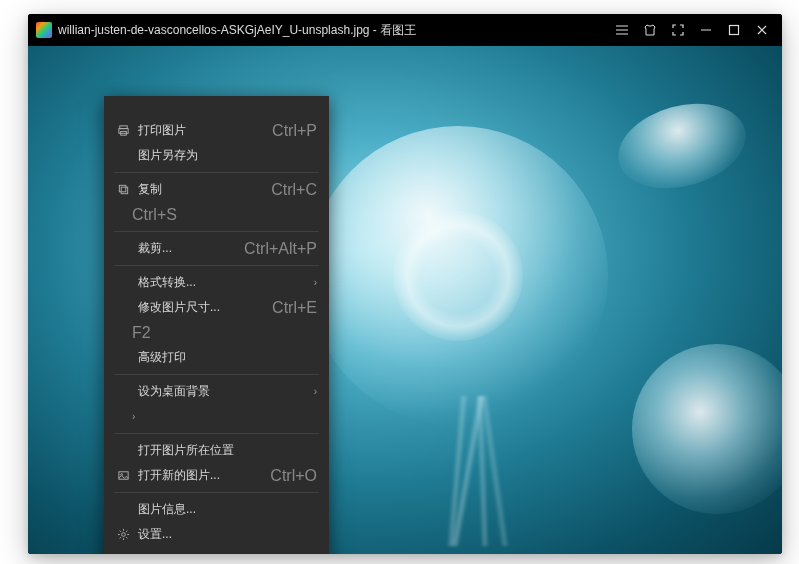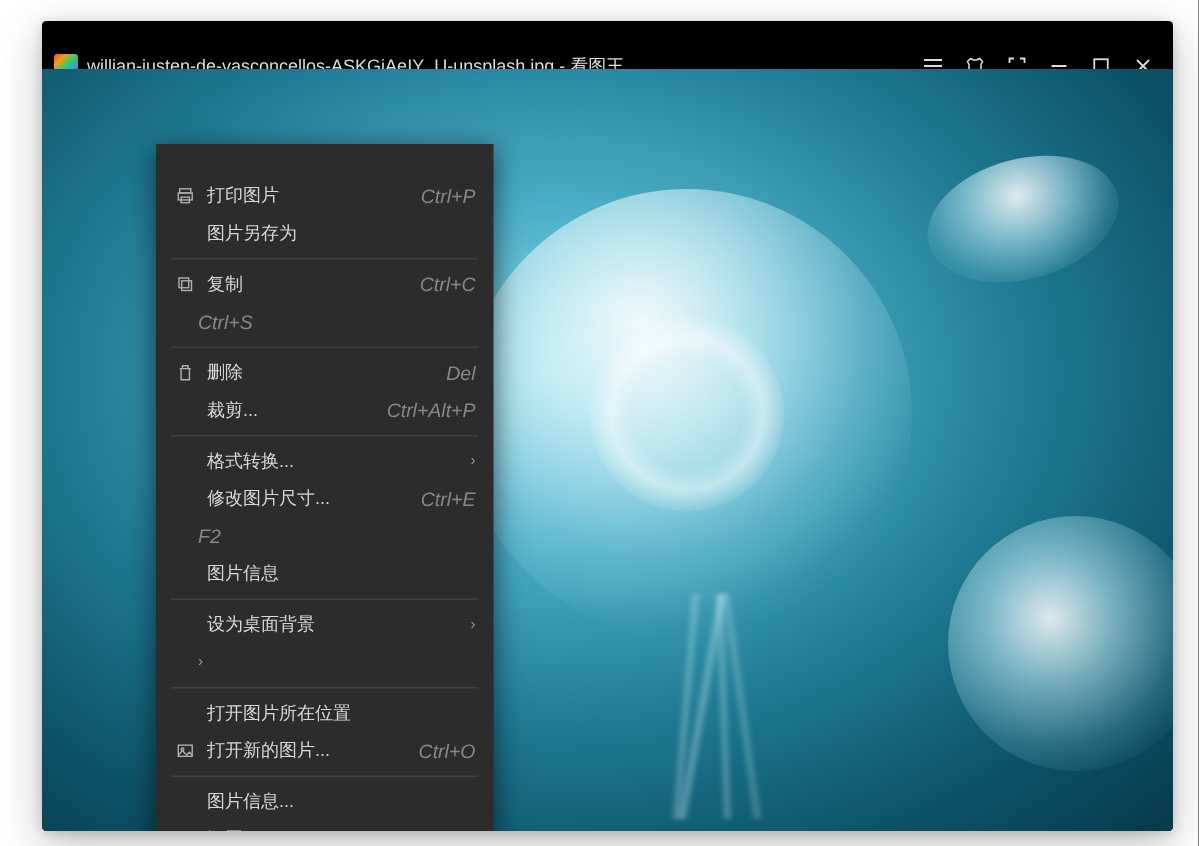--- a/index.html
+++ b/index.html
@@ -22,21 +22,20 @@
   overflow: hidden;
 }
 .titlebar {
   height: 32px;
   background: #000;
   display: flex;
   align-items: center;
   color: #ddd;
   font-size: 12px;
   padding: 0 6px 0 8px;
-  margin-top: 14px;
 }
 .app-icon {
   width: 16px;
   height: 16px;
   margin-right: 6px;
   background: linear-gradient(135deg,#e74c3c 0%,#f39c12 25%,#2ecc71 50%,#3498db 75%,#9b59b6 100%);
   border-radius: 2px;
 }
 .title-text { flex: 1; white-space: nowrap; overflow: hidden; }
 .tb-btn {
@@ -129,22 +128,21 @@
   color: #b0b0b0;
 }
 .ctx-icon svg { width: 13px; height: 13px; }
 .ctx-label {
   flex: 1;
   padding-left: 6px;
   white-space: nowrap;
 }
 .ctx-shortcut {
   color: #888;
-  font-size: 13px;
-  font-style: italic;
+  font-size: 16px;
 }
 .ctx-arrow {
   color: #999;
   font-size: 10px;
 }
 .ctx-sep {
   height: 1px;
   background: #404040;
   margin: 4px 10px;
 }
@@ -225,29 +223,20 @@
         </span>
         <span class="ctx-label">复制</span>
         <span class="ctx-shortcut">Ctrl+C</span>
       </div>
       <div class="ctx-item">
         <span class="ctx-icon"></span>
         <span class="ctx-shortcut">Ctrl+S</span>
       </div>
       <div class="ctx-sep"></div>
       <div class="ctx-item">
-        <span class="ctx-icon">
-          <svg viewBox="0 0 14 14" fill="none" stroke="currentColor" stroke-width="1">
-            <path d="M3 4 L11 4 M5 4 L5 2 L9 2 L9 4 M4 4 L4 12 L10 12 L10 4"></path>
-          </svg>
-        </span>
-        <span class="ctx-label">删除</span>
-        <span class="ctx-shortcut">Del</span>
-      </div>
-      <div class="ctx-item">
         <span class="ctx-icon"></span>
         <span class="ctx-label">裁剪...</span>
         <span class="ctx-shortcut">Ctrl+Alt+P</span>
       </div>
       <div class="ctx-sep"></div>
       <div class="ctx-item">
         <span class="ctx-icon"></span>
         <span class="ctx-label">格式转换...</span>
         <span class="ctx-arrow">›</span>
       </div>
@@ -255,21 +244,21 @@
         <span class="ctx-icon"></span>
         <span class="ctx-label">修改图片尺寸...</span>
         <span class="ctx-shortcut">Ctrl+E</span>
       </div>
       <div class="ctx-item">
         <span class="ctx-icon"></span>
         <span class="ctx-shortcut">F2</span>
       </div>
       <div class="ctx-item">
         <span class="ctx-icon"></span>
-        <span class="ctx-label">图片信息</span>
+        <span class="ctx-label">高级打印</span>
       </div>
       <div class="ctx-sep"></div>
       <div class="ctx-item">
         <span class="ctx-icon"></span>
         <span class="ctx-label">设为桌面背景</span>
         <span class="ctx-arrow">›</span>
       </div>
       <div class="ctx-item">
         <span class="ctx-icon"></span>
         <span class="ctx-arrow">›</span>

